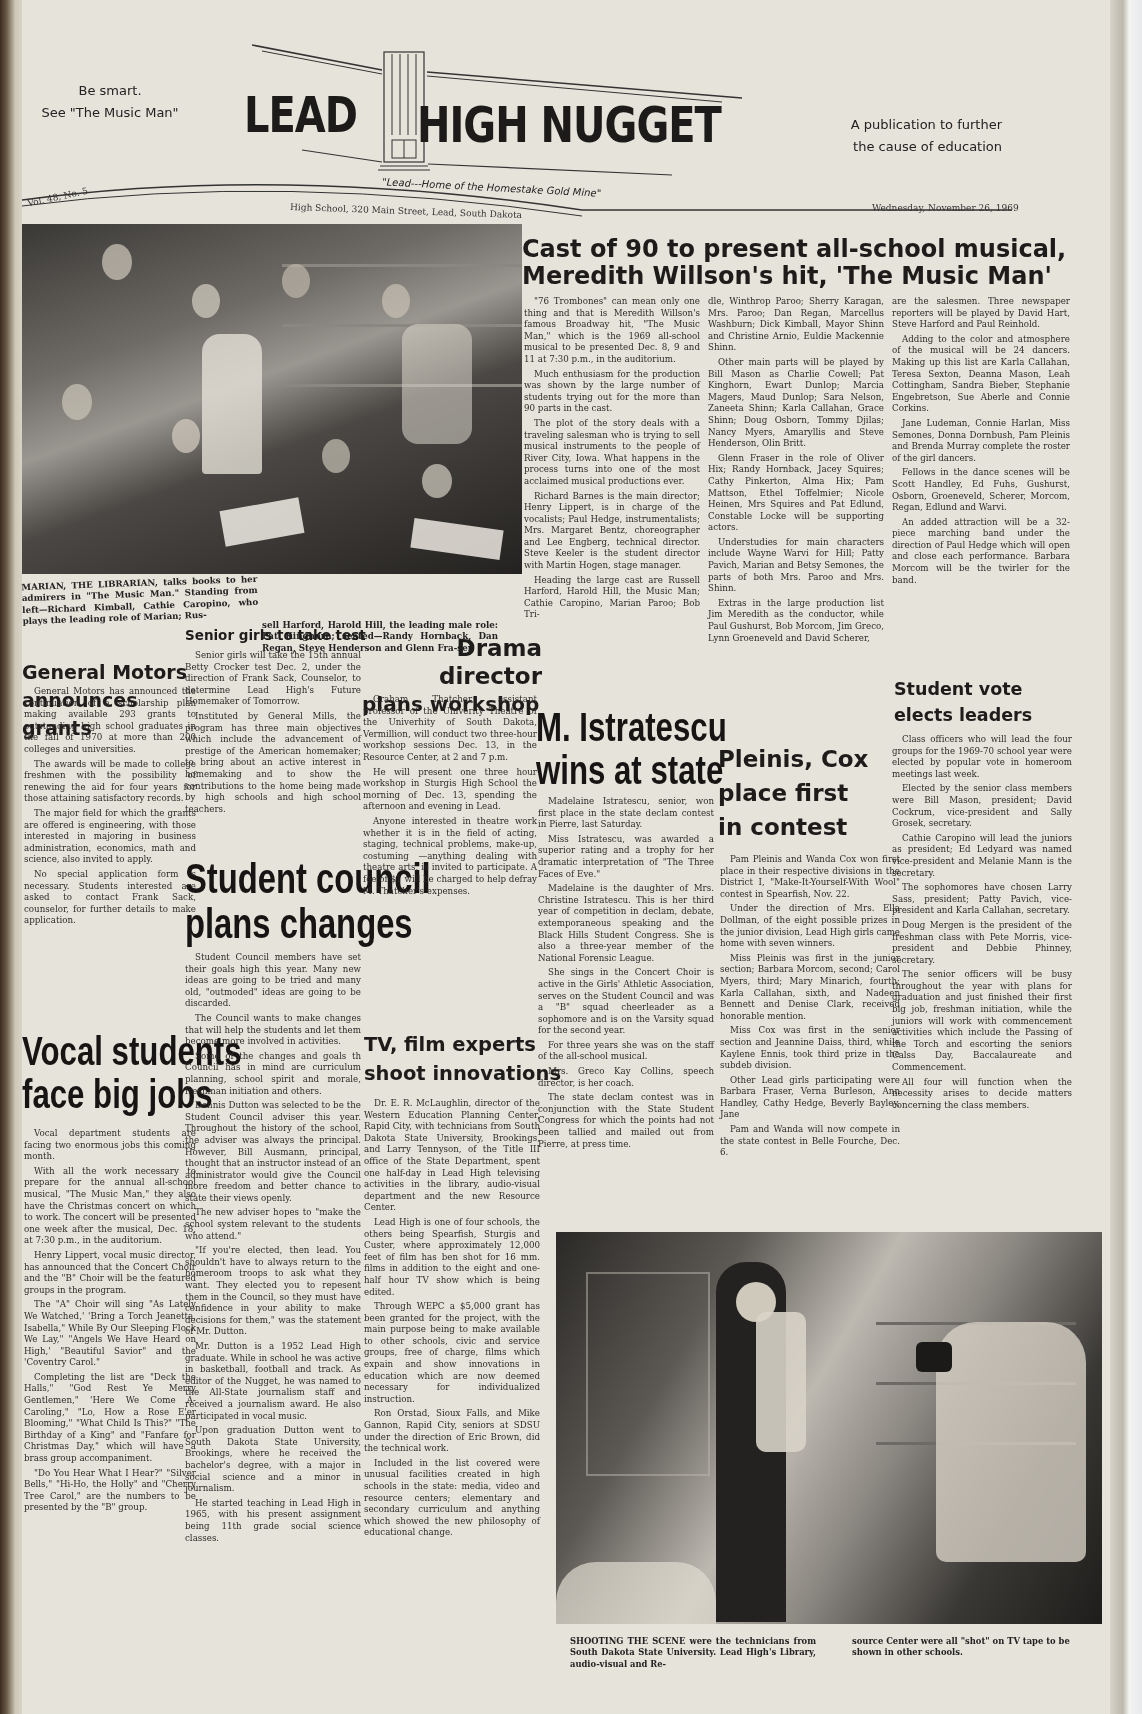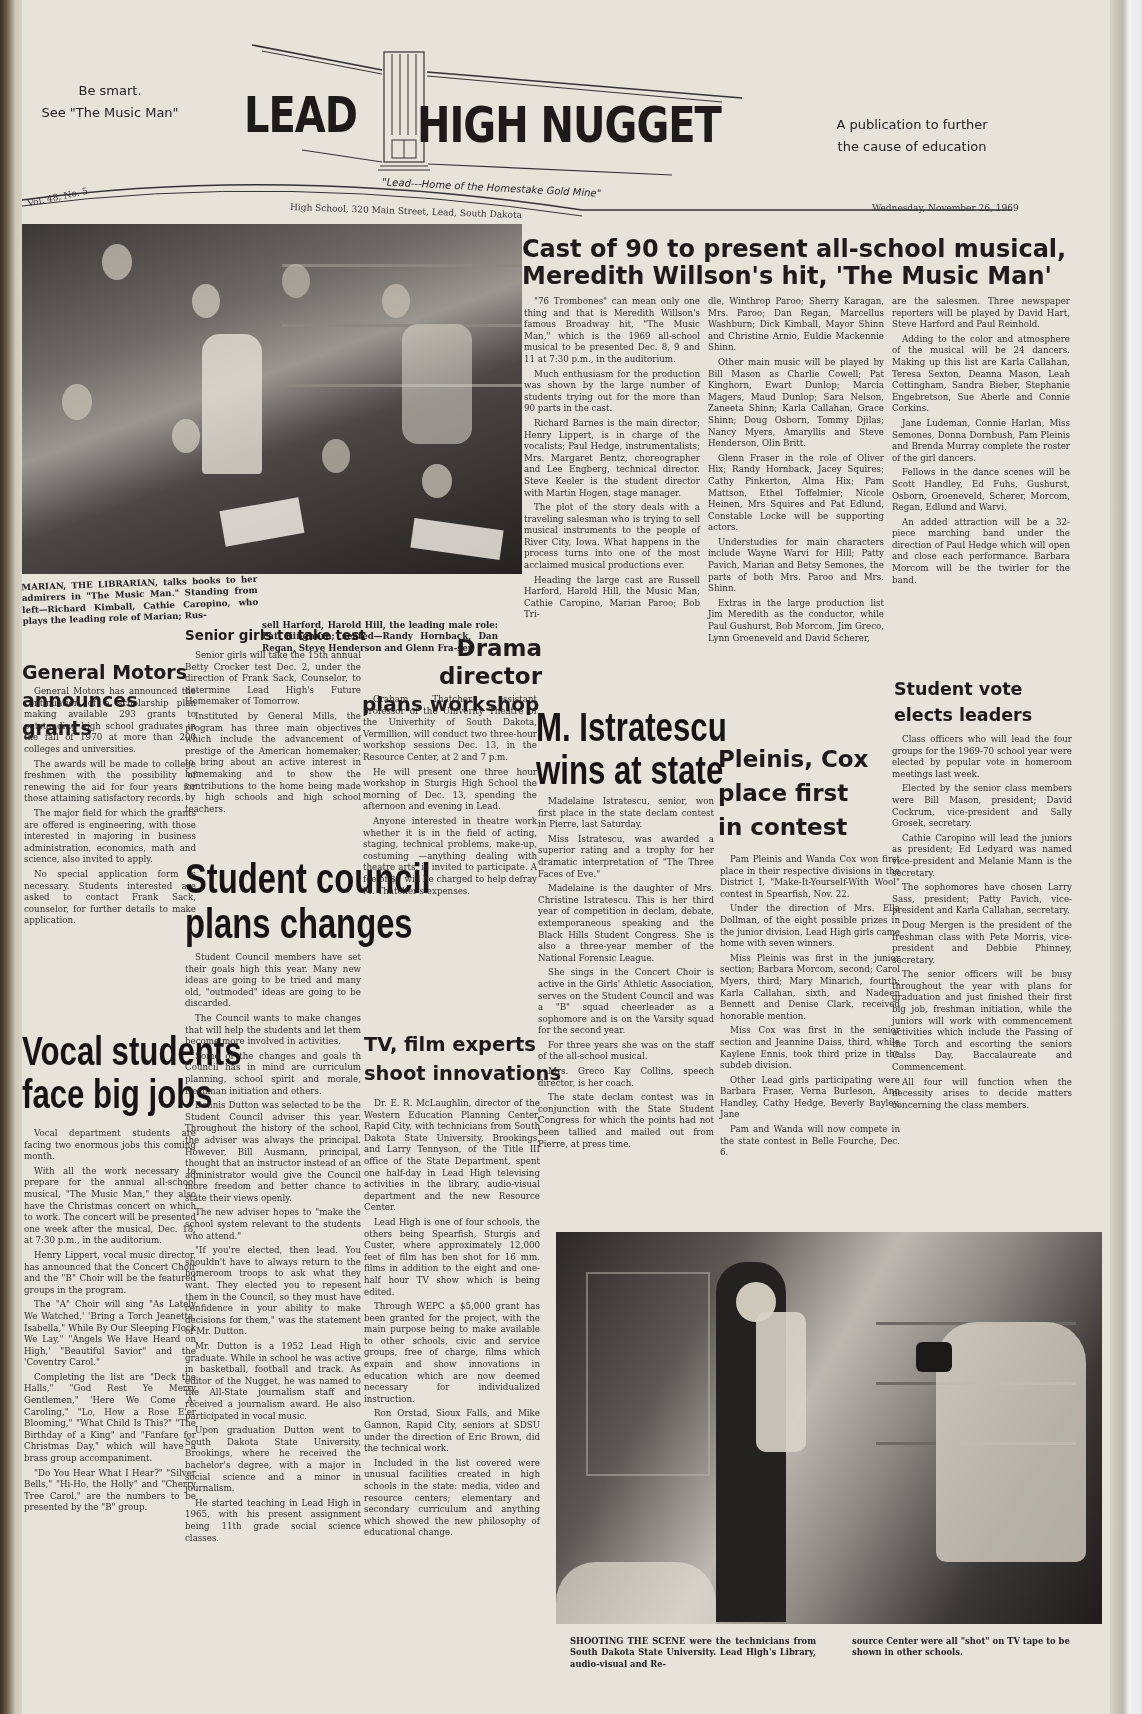--- a/index.html
+++ b/index.html
@@ -49,21 +49,21 @@
     <line x1="152" y1="100" x2="152" y2="118" stroke="#333"></line>
     <line x1="128" y1="126" x2="176" y2="126" stroke="#333"></line>
     <line x1="126" y1="130" x2="178" y2="130" stroke="#333"></line>
     <line x1="50" y1="110" x2="130" y2="122" stroke="#333" stroke-width="1.2"></line>
     <line x1="176" y1="124" x2="420" y2="135" stroke="#333" stroke-width="1.2"></line>
   </svg>
 
   <div class="abs mast-title" style="left:222px;top:86px;font-size:40px;">LEAD</div>
   <div class="abs mast-title" style="left:395px;top:96px;font-size:40px;">HIGH NUGGET</div>
 
-  <div class="abs mast-side" style="left:800px;top:114px;width:180px;text-align:center;">
+  <div class="abs mast-side" style="left:800px;top:114px;width:180px;text-align:right;">
     <div>A publication to further</div>
     <div>the cause of education</div>
   </div>
 
   <div class="abs motto" style="left:360px;top:182px;transform:rotate(3deg);">"Lead---Home of the Homestake Gold Mine"</div>
 
   <svg class="abs" style="left:0;top:170px;" width="1000" height="60">
     <path d="M0,30 Q260,-5 560,40 L990,40" fill="none" stroke="#333" stroke-width="1.5"></path>
     <path d="M0,36 Q260,2 560,46" fill="none" stroke="#333" stroke-width="1"></path>
   </svg>
@@ -97,27 +97,27 @@
   </div>
 
   <div class="abs" style="left:500px;top:236px;width:580px;">
     <div class="h-sans" style="font-size:24px;">Cast of 90 to present all-school musical,</div>
     <div class="h-sans" style="font-size:24px;">Meredith Willson's hit, 'The Music Man'</div>
   </div>
 
   <div class="col" style="left:502px;top:296px;width:176px;">
     <p>"76 Trombones" can mean only one thing and that is Meredith Willson's famous Broadway hit, "The Music Man," which is the 1969 all-school musical to be presented Dec. 8, 9 and 11 at 7:30 p.m., in the auditorium.</p>
     <p>Much enthusiasm for the production was shown by the large number of students trying out for the more than 90 parts in the cast.</p>
+    <p>The plot of the story deals with a traveling salesman who is trying to sell musical instruments to the people of River City, Iowa. What happens in the process turns into one of the most acclaimed musical productions ever.</p>
     <p>Richard Barnes is the main director; Henry Lippert, is in charge of the vocalists; Paul Hedge, instrumentalists; Mrs. Margaret Bentz, choreographer and Lee Engberg, technical director. Steve Keeler is the student director with Martin Hogen, stage manager.</p>
-    <p>The plot of the story deals with a traveling salesman who is trying to sell musical instruments to the people of River City, Iowa. What happens in the process turns into one of the most acclaimed musical productions ever.</p>
     <p>Heading the large cast are Russell Harford, Harold Hill, the Music Man; Cathie Caropino, Marian Paroo; Bob Tri-</p>
   </div>
   <div class="col" style="left:686px;top:296px;width:176px;">
     <p style="text-indent:0">dle, Winthrop Paroo; Sherry Karagan, Mrs. Paroo; Dan Regan, Marcellus Washburn; Dick Kimball, Mayor Shinn and Christine Arnio, Euldie Mackennie Shinn.</p>
-    <p>Other main music will be played by Bill Mason as Charlie Cowell; Pat Kinghorn, Ewart Dunlop; Marcia Magers, Maud Dunlop; Sara Nelson, Zaneeta Shinn; Karla Callahan, Grace Shinn; Doug Osborn, Tommy Djilas; Nancy Myers, Amaryllis and Steve Henderson, Olin Britt.</p>
+    <p>Other main parts will be played by Bill Mason as Charlie Cowell; Pat Kinghorn, Ewart Dunlop; Marcia Magers, Maud Dunlop; Sara Nelson, Zaneeta Shinn; Karla Callahan, Grace Shinn; Doug Osborn, Tommy Djilas; Nancy Myers, Amaryllis and Steve Henderson, Olin Britt.</p>
     <p>Glenn Fraser in the role of Oliver Hix; Randy Hornback, Jacey Squires; Cathy Pinkerton, Alma Hix; Pam Mattson, Ethel Toffelmier; Nicole Heinen, Mrs Squires and Pat Edlund, Constable Locke will be supporting actors.</p>
     <p>Understudies for main characters include Wayne Warvi for Hill; Patty Pavich, Marian and Betsy Semones, the parts of both Mrs. Paroo and Mrs. Shinn.</p>
     <p>Extras in the large production list Jim Meredith as the conductor, while Paul Gushurst, Bob Morcom, Jim Greco, Lynn Groeneveld and David Scherer,</p>
   </div>
   <div class="col" style="left:870px;top:296px;width:178px;">
     <p style="text-indent:0">are the salesmen. Three newspaper reporters will be played by David Hart, Steve Harford and Paul Reinhold.</p>
     <p>Adding to the color and atmosphere of the musical will be 24 dancers. Making up this list are Karla Callahan, Teresa Sexton, Deanna Mason, Leah Cottingham, Sandra Bieber, Stephanie Engebretson, Sue Aberle and Connie Corkins.</p>
     <p>Jane Ludeman, Connie Harlan, Miss Semones, Donna Dornbush, Pam Pleinis and Brenda Murray complete the roster of the girl dancers.</p>
     <p>Fellows in the dance scenes will be Scott Handley, Ed Fuhs, Gushurst, Osborn, Groeneveld, Scherer, Morcom, Regan, Edlund and Warvi.</p>
     <p>An added attraction will be a 32-piece marching band under the direction of Paul Hedge which will open and close each performance. Barbara Morcom will be the twirler for the band.</p>

